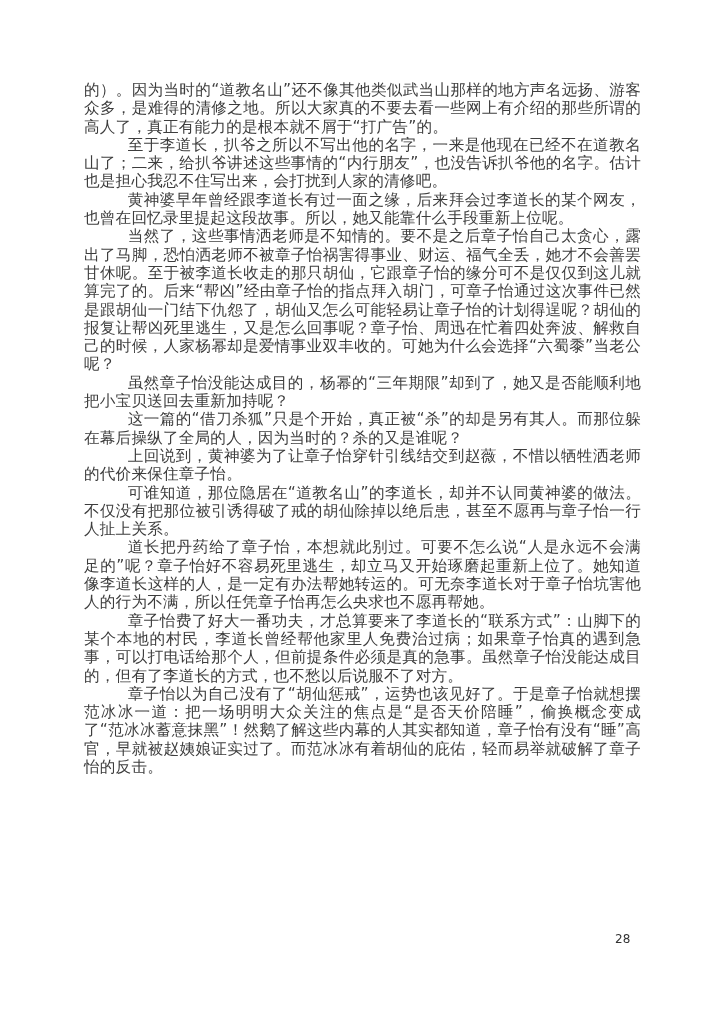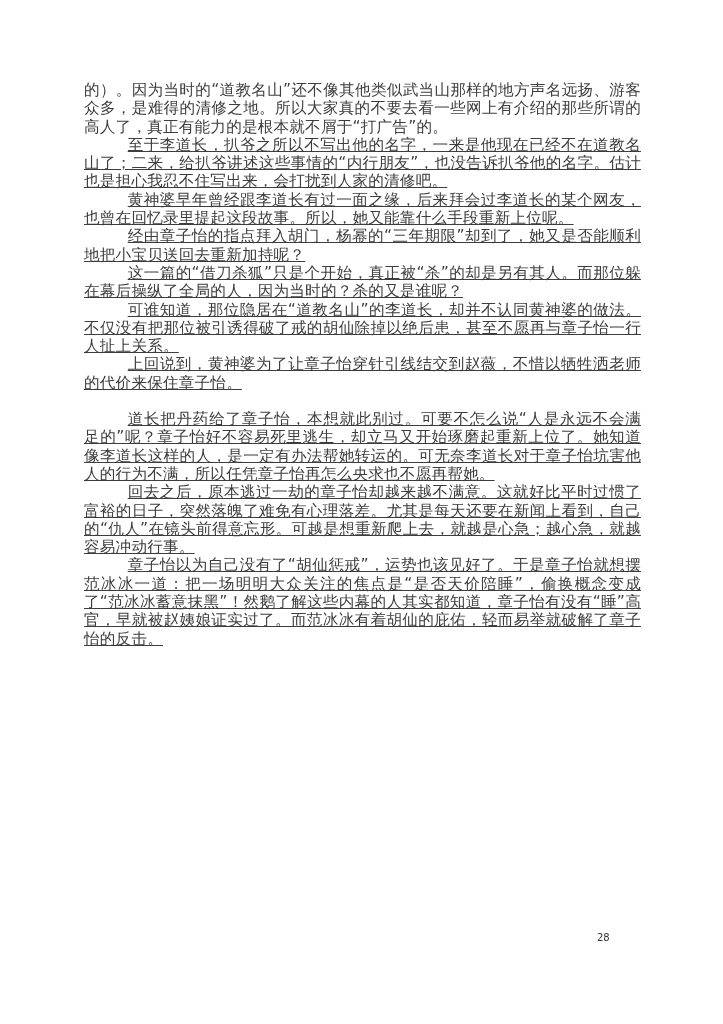--- a/index.html
+++ b/index.html
@@ -26,44 +26,43 @@
     text-align: justify;
     text-justify: inter-ideograph;
     letter-spacing: 0.2px;
   }
   .content p {
     margin: 0;
     padding: 0;
   }
   .content p.indent {
     text-indent: 2.8em;
-    text-decoration: underline;
   }
   .content p.gap {
-    margin-top: 18px;
   }
   .page-number {
     position: absolute;
-    left: 597px;
+    left: 615px;
     top: 932px;
-    font-size: 10px;
+    font-size: 12px;
     font-weight: 500;
     color: #333333;
   }
 </style>
 </head>
 <body>
 
 <div class="page">
   <div class="content" id="paragraph-container">
       <p>的）。因为当时的“道教名山”还不像其他类似武当山那样的地方声名远扬、游客众多，是难得的清修之地。所以大家真的不要去看一些网上有介绍的那些所谓的高人了，真正有能力的是根本就不屑于“打广告”的。</p>
       <p class="indent">至于李道长，扒爷之所以不写出他的名字，一来是他现在已经不在道教名山了；二来，给扒爷讲述这些事情的“内行朋友”，也没告诉扒爷他的名字。估计也是担心我忍不住写出来，会打扰到人家的清修吧。</p>
       <p class="indent">黄神婆早年曾经跟李道长有过一面之缘，后来拜会过李道长的某个网友，也曾在回忆录里提起这段故事。所以，她又能靠什么手段重新上位呢。</p>
-      <p class="indent">经由章子怡的指点拜入胡门，杨幂的“三年期限”却到了，她又是否能顺利地把小宝贝送回去重新加持呢？</p>
+      <p class="indent">当然了，这些事情洒老师是不知情的。要不是之后章子怡自己太贪心，露出了马脚，恐怕洒老师不被章子怡祸害得事业、财运、福气全丢，她才不会善罢甘休呢。至于被李道长收走的那只胡仙，它跟章子怡的缘分可不是仅仅到这儿就算完了的。后来“帮凶”经由章子怡的指点拜入胡门，可章子怡通过这次事件已然是跟胡仙一门结下仇怨了，胡仙又怎么可能轻易让章子怡的计划得逞呢？胡仙的报复让帮凶死里逃生，又是怎么回事呢？章子怡、周迅在忙着四处奔波、解救自己的时候，人家杨幂却是爱情事业双丰收的。可她为什么会选择“六蜀黍”当老公呢？</p>
+      <p class="indent">虽然章子怡没能达成目的，杨幂的“三年期限”却到了，她又是否能顺利地把小宝贝送回去重新加持呢？</p>
       <p class="indent">这一篇的“借刀杀狐”只是个开始，真正被“杀”的却是另有其人。而那位躲在幕后操纵了全局的人，因为当时的？杀的又是谁呢？</p>
+      <p class="indent">上回说到，黄神婆为了让章子怡穿针引线结交到赵薇，不惜以牺牲洒老师的代价来保住章子怡。</p>
       <p class="indent">可谁知道，那位隐居在“道教名山”的李道长，却并不认同黄神婆的做法。不仅没有把那位被引诱得破了戒的胡仙除掉以绝后患，甚至不愿再与章子怡一行人扯上关系。</p>
-      <p class="indent">上回说到，黄神婆为了让章子怡穿针引线结交到赵薇，不惜以牺牲洒老师的代价来保住章子怡。</p>
       <p class="indent gap">道长把丹药给了章子怡，本想就此别过。可要不怎么说“人是永远不会满足的”呢？章子怡好不容易死里逃生，却立马又开始琢磨起重新上位了。她知道像李道长这样的人，是一定有办法帮她转运的。可无奈李道长对于章子怡坑害他人的行为不满，所以任凭章子怡再怎么央求也不愿再帮她。</p>
-      <p class="indent">回去之后，原本逃过一劫的章子怡却越来越不满意。这就好比平时过惯了富裕的日子，突然落魄了难免有心理落差。尤其是每天还要在新闻上看到，自己的“仇人”在镜头前得意忘形。可越是想重新爬上去，就越是心急；越心急，就越容易冲动行事。</p>
+      <p class="indent">章子怡费了好大一番功夫，才总算要来了李道长的“联系方式”：山脚下的某个本地的村民，李道长曾经帮他家里人免费治过病；如果章子怡真的遇到急事，可以打电话给那个人，但前提条件必须是真的急事。虽然章子怡没能达成目的，但有了李道长的方式，也不愁以后说服不了对方。</p>
       <p class="indent">章子怡以为自己没有了“胡仙惩戒”，运势也该见好了。于是章子怡就想摆范冰冰一道：把一场明明大众关注的焦点是“是否天价陪睡”，偷换概念变成了“范冰冰蓄意抹黑”！然鹅了解这些内幕的人其实都知道，章子怡有没有“睡”高官，早就被赵姨娘证实过了。而范冰冰有着胡仙的庇佑，轻而易举就破解了章子怡的反击。</p>
     </div>
   <div class="page-number">28</div>
 </div>
 
 </body></html>

